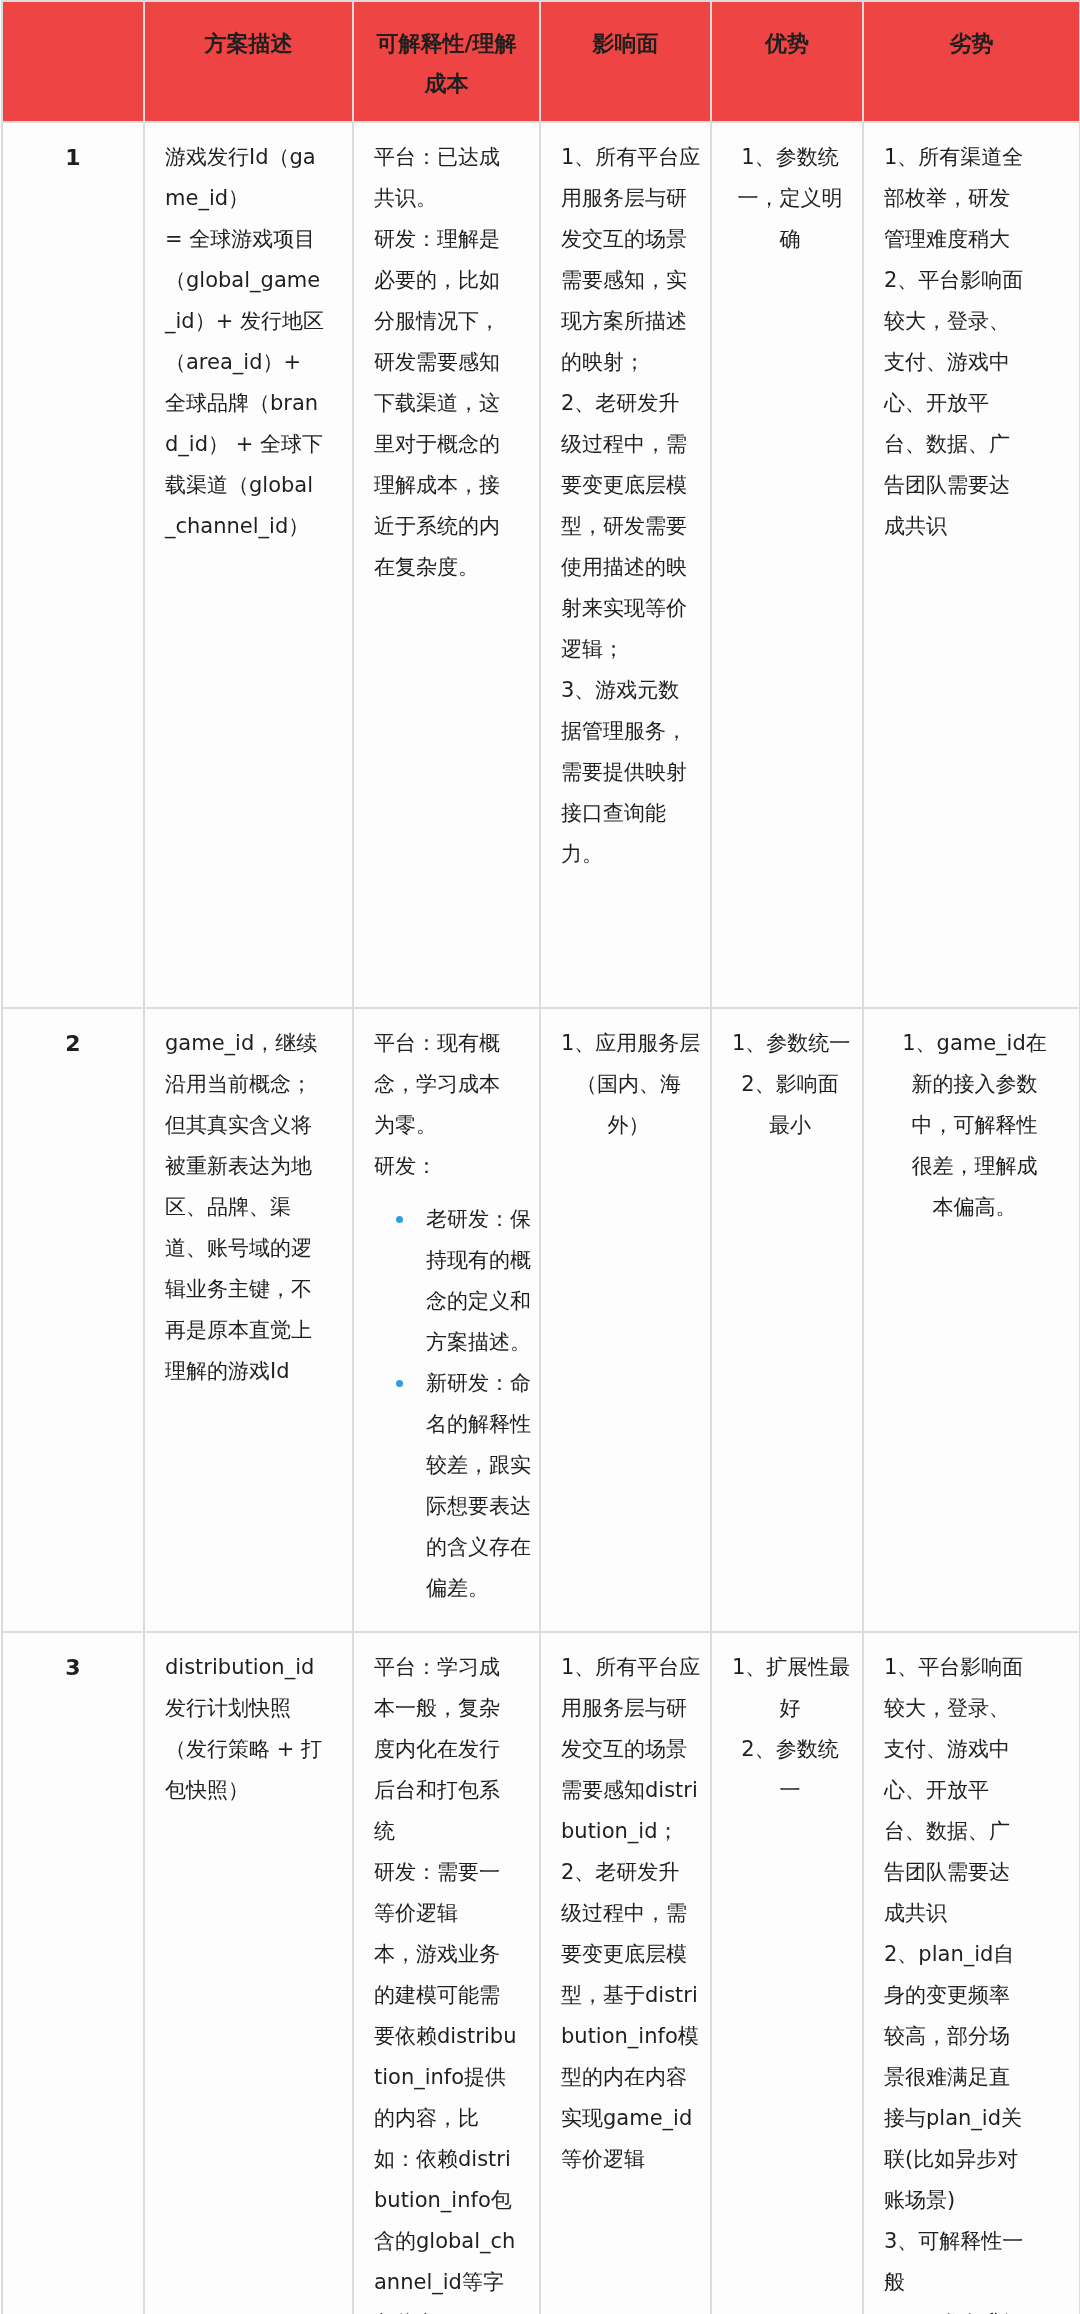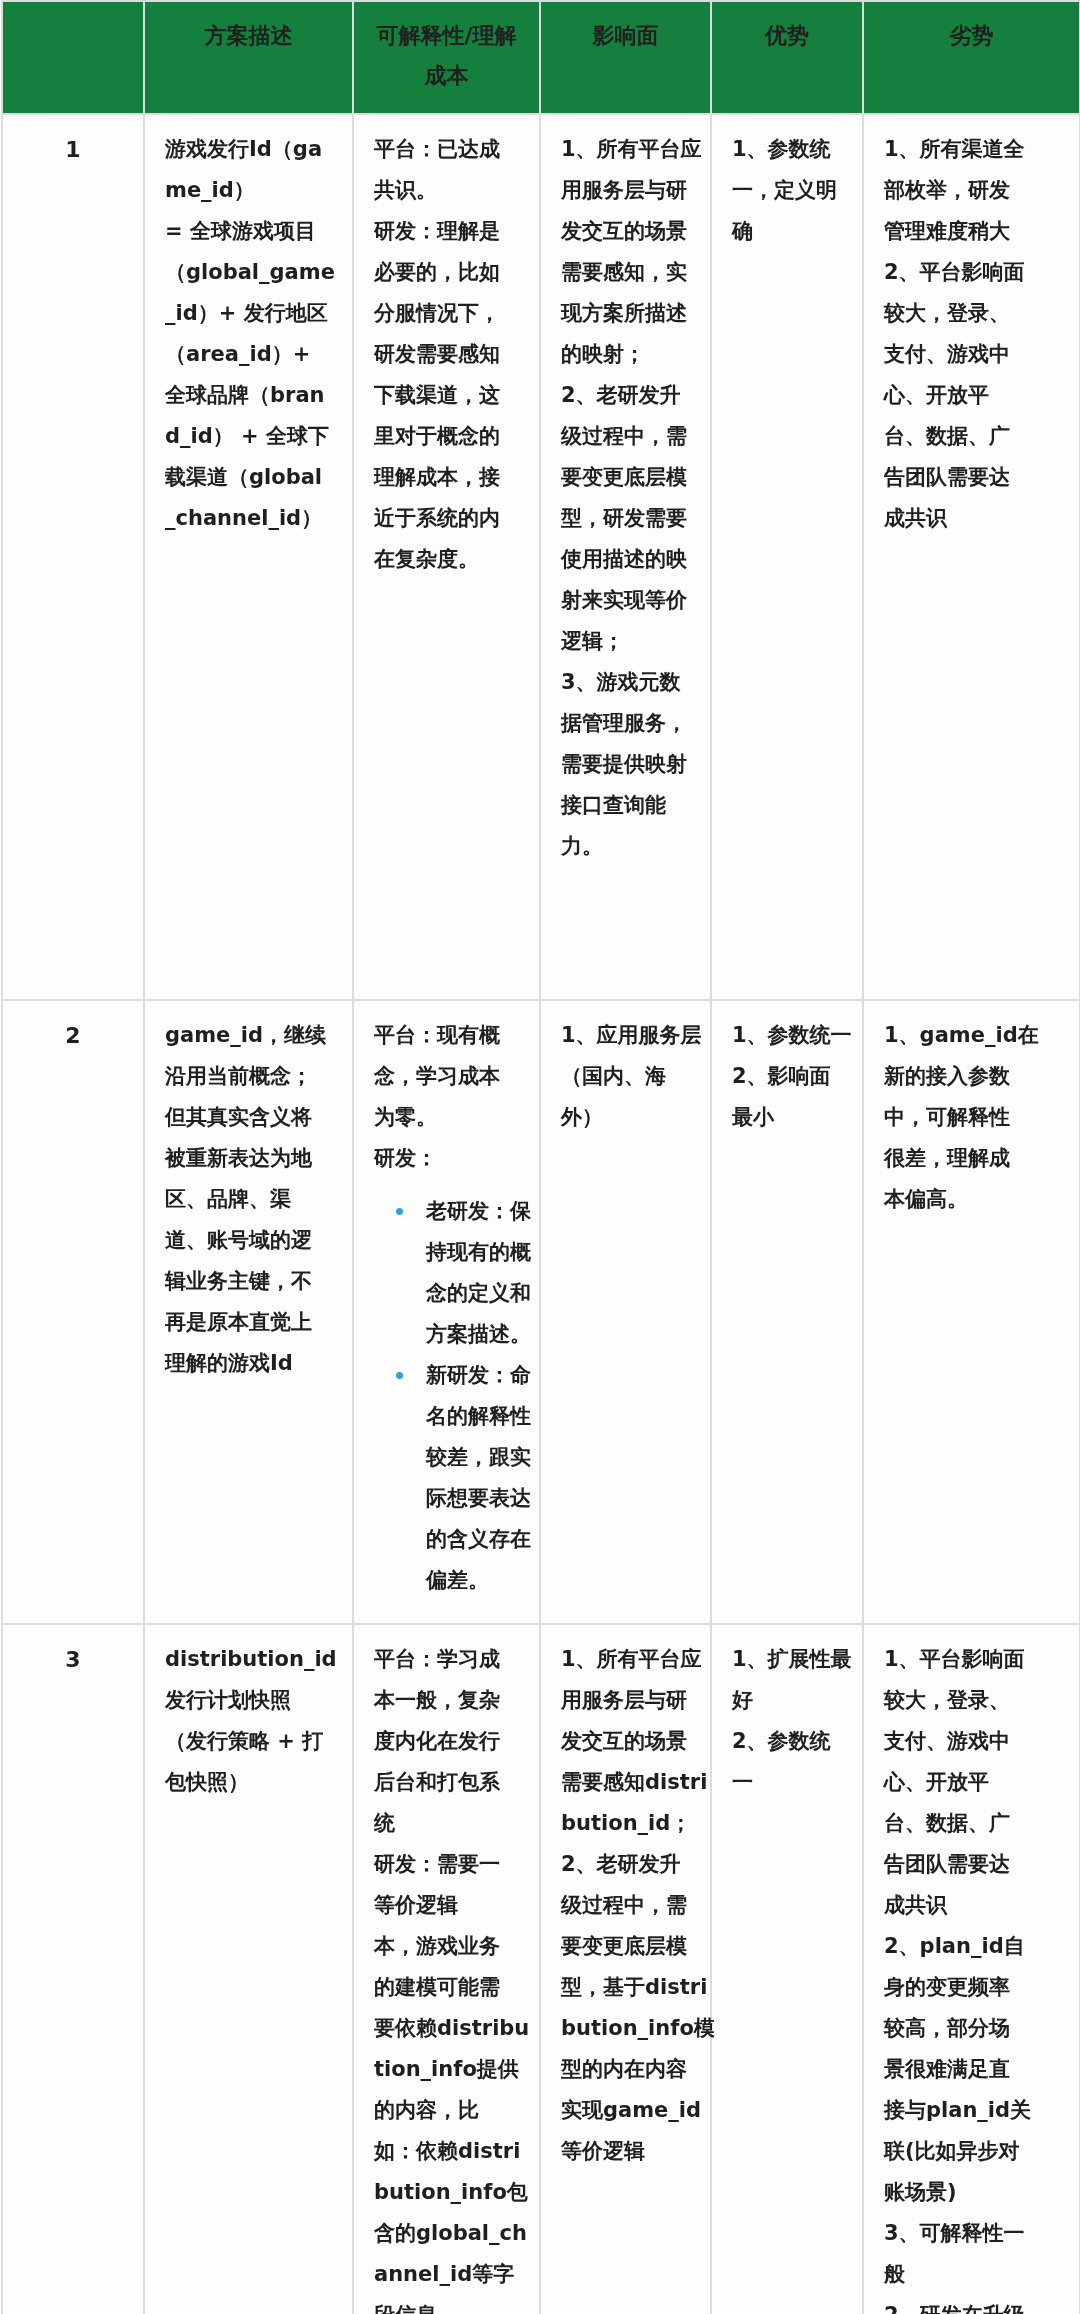--- a/index.html
+++ b/index.html
@@ -1,22 +1,22 @@
 <!DOCTYPE html>
 <html><head>
 <meta charset="utf-8">
 <style>
   html, body { margin: 0; padding: 0; background: #ffffff; }
   body { width: 1080px; height: 2314px; overflow: hidden; font-family: "DejaVu Sans", "Liberation Sans", sans-serif; color: #1f1f1f; }
   table { border-collapse: collapse; table-layout: fixed; width: 1078px; margin-left: 1px; }
   td, th { border: 2px solid #dcdcdc; vertical-align: top; padding: 0; }
-  th { background: #15803d; height: 97px; font-weight: bold; font-size: 22px; line-height: 40px; text-align: center; vertical-align: top; padding-top: 14px; color: #1f1f1f; }
-  td { background: #fdfdfd; font-size: 21px; line-height: 41px; padding: 14px 14px 10px 20px; font-weight: bold; }
+  th { background: #ef4444; height: 97px; font-weight: bold; font-size: 22px; line-height: 40px; text-align: center; vertical-align: top; padding-top: 22px; color: #1f1f1f; }
+  td { background: #fdfdfd; font-size: 21px; line-height: 41px; padding: 14px 14px 10px 20px; }
   td.num { text-align: center; font-weight: bold; font-size: 22px; padding-left: 0; padding-right: 0; }
-  td.center { }
+  td.center { text-align: center; }
   .line { display: block; white-space: nowrap; }
   .bullet-list { list-style: none; margin: 12px; padding: 0; }
   .bullet-list li { position: relative; padding-left: 40px; }
   .bullet-list li::before { content: ""; position: absolute; left: 10px; top: 17px; width: 7px; height: 7px; border-radius: 50%; background: #2f9de4; }
   tr.row-1 td { height: 860px; }
   tr.row-2 td { height: 560px; }
   tr.row-3 td { height: 805px; }
 </style>
 </head>
 <body>

